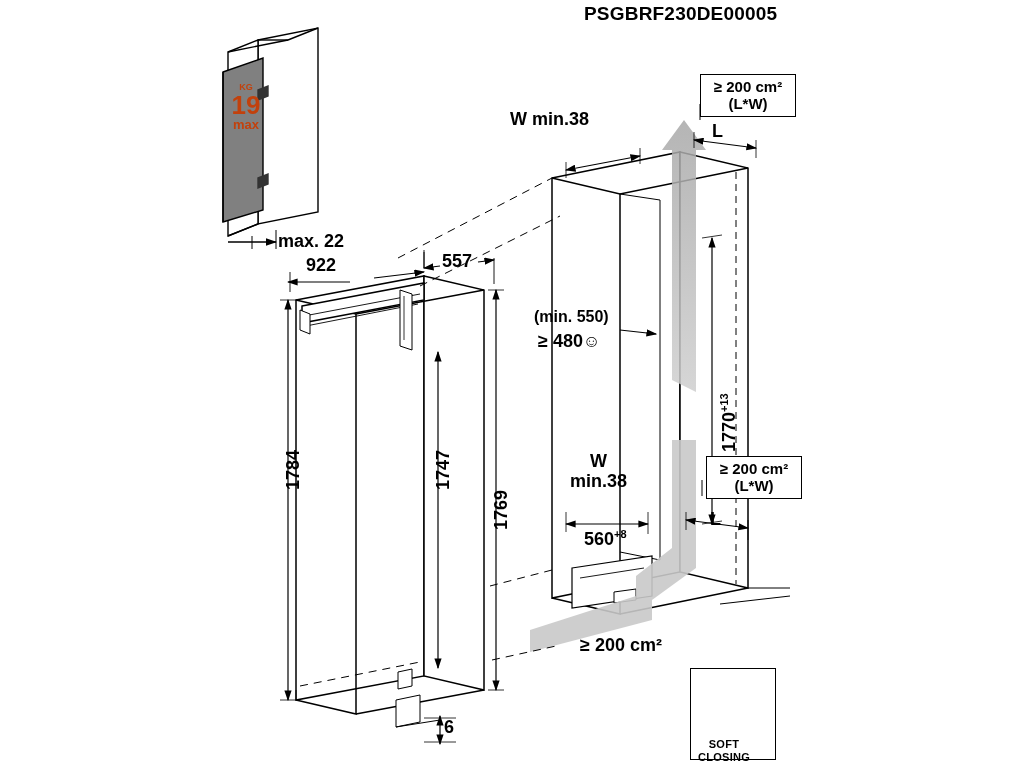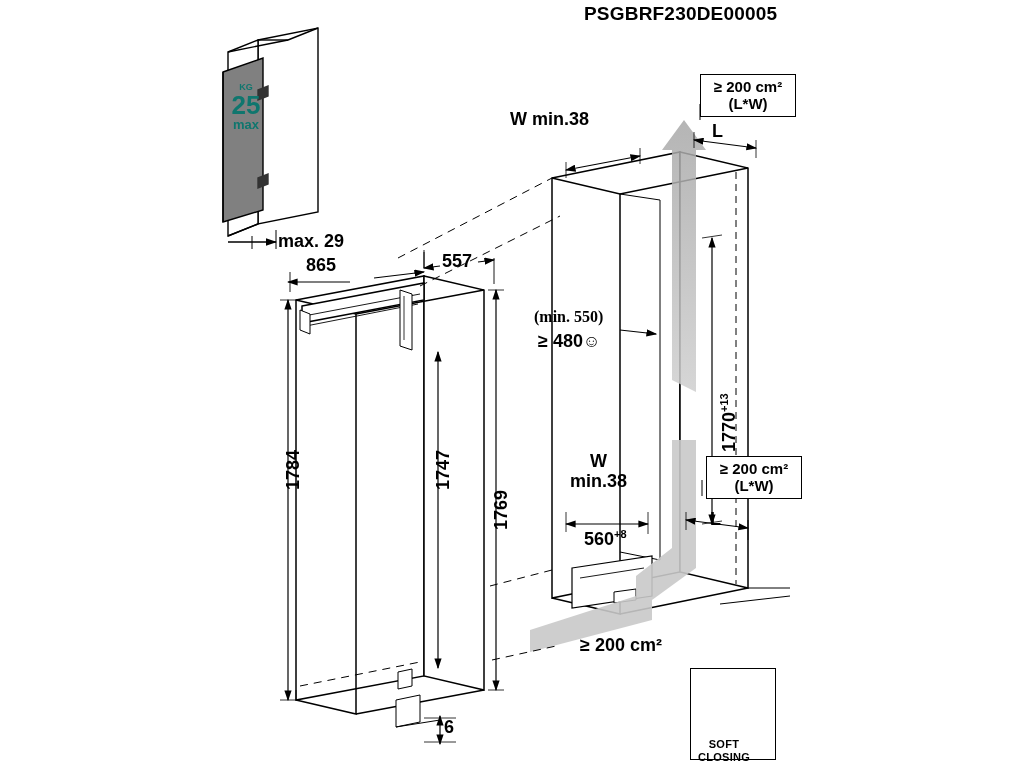--- a/index.html
+++ b/index.html
@@ -40,21 +40,20 @@
     letter-spacing: 0.2px;
     text-align: center;
   }
   .dim {
     font-size: 18px;
     font-weight: bold;
   }
   .dim-sm {
     font-size: 16px;
     font-weight: bold;
-    font-family: Liberation Serif, serif;
   }
   .dim-vert {
     font-size: 18px;
     font-weight: bold;
     transform: rotate(-90deg);
     transform-origin: left top;
   }
   .sup {
     font-size: 11px;
     vertical-align: super;
@@ -80,21 +79,21 @@
     position: absolute;
     font-size: 11px;
     font-weight: bold;
     text-align: center;
     line-height: 1.15;
     letter-spacing: 0.3px;
   }
   .kg-label {
     position: absolute;
     text-align: center;
-    color: #0f766e;
+    color: #c2410c;
   }
   .kg-num {
     font-size: 26px;
     font-weight: bold;
     line-height: 1;
   }
   .kg-max {
     font-size: 13px;
     font-weight: bold;
     line-height: 1;
@@ -263,27 +262,27 @@
       <path d="M712,718 L700,736 L766,736 L754,718 Z" fill="#ffffff"></path>
       <line x1="708" y1="724" x2="760" y2="724" stroke-width="0.9"></line>
       <line x1="704" y1="730" x2="764" y2="730" stroke-width="0.9"></line>
     </g>
   </svg>
 
   <div class="lbl doc-code" style="left:584px; top:4px;">PSGBRF230DE00005</div>
 
   <div class="kg-label" style="left:226px; top:82px; width:40px;">
     <div class="kg-tag">KG</div>
-    <div class="kg-num">25</div>
+    <div class="kg-num">19</div>
     <div class="kg-max">max</div>
   </div>
 
-  <div class="lbl dim" style="left:278px; top:232px;">max. 29</div>
-
-  <div class="lbl dim" style="left:306px; top:256px;">865</div>
+  <div class="lbl dim" style="left:278px; top:232px;">max. 22</div>
+
+  <div class="lbl dim" style="left:306px; top:256px;">922</div>
 
   <div class="lbl dim" style="left:442px; top:252px;">557</div>
 
   <div class="lbl dim-vert" style="left:284px; top:490px;">1784</div>
 
   <div class="lbl dim-vert" style="left:434px; top:490px;">1747</div>
 
   <div class="lbl dim-vert" style="left:492px; top:530px;">1769</div>
 
   <div class="lbl dim" style="left:444px; top:718px;">6</div>

